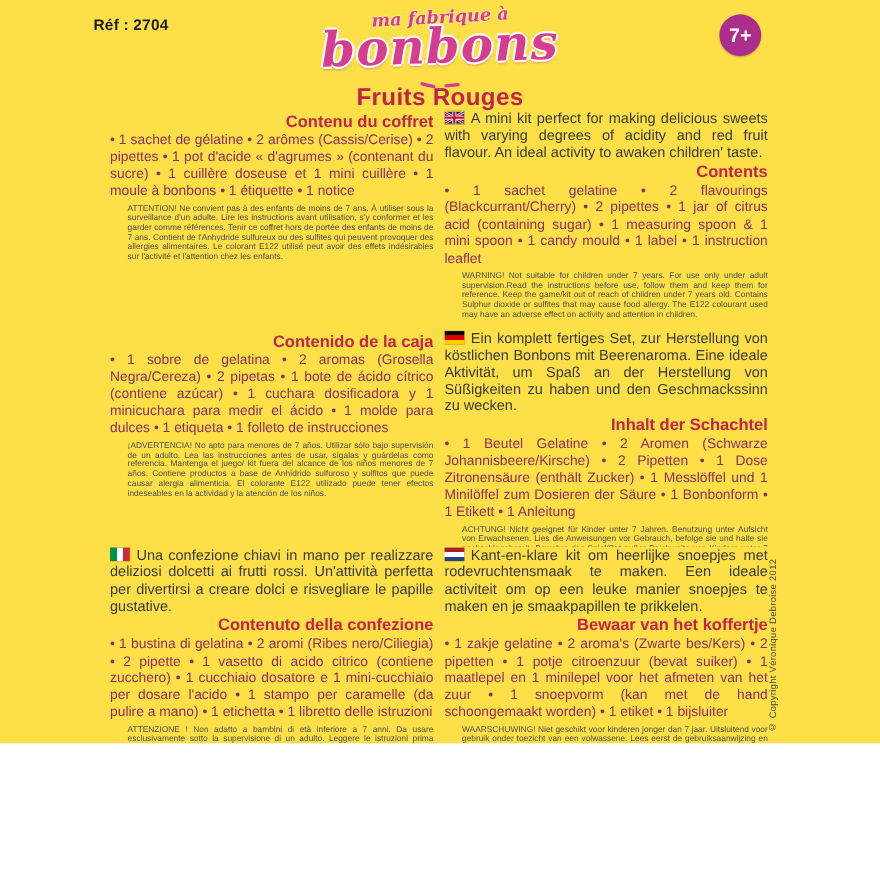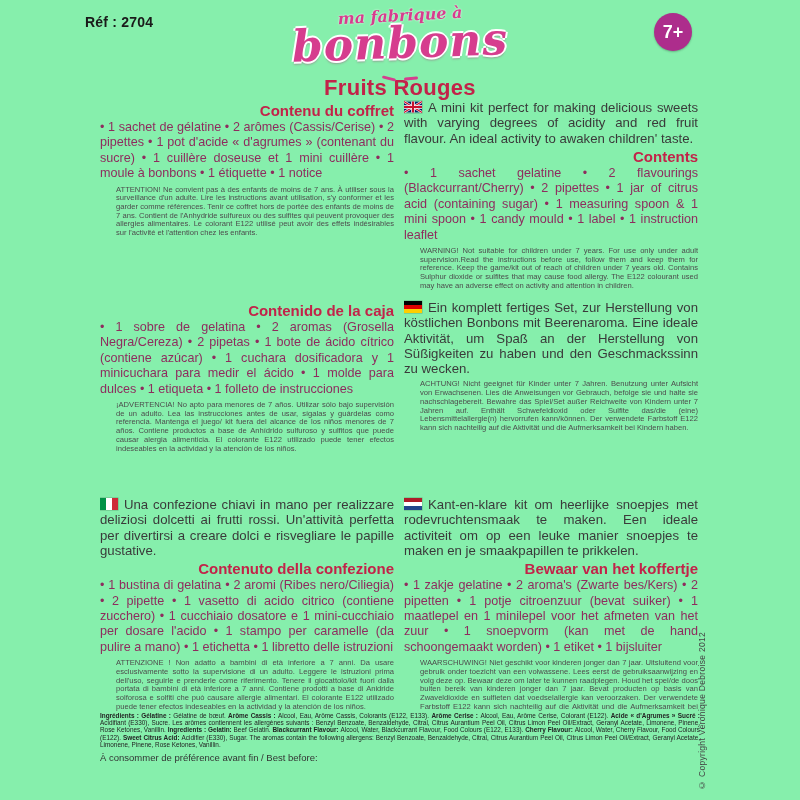--- a/index.html
+++ b/index.html
@@ -1,16 +1,16 @@
 <!DOCTYPE html>
 <html><head>
 <meta charset="utf-8">
 <style>
   html,body{margin:0;padding:0;background:#fff;}
-  #page{position:relative;width:800px;height:800px;background:#86efac;overflow:hidden;
+  #page{position:relative;width:800px;height:676px;background:#fde047;overflow:hidden;
         font-family:"Liberation Sans",sans-serif;color:#3a3a3a;}
 
   
   .ref{position:absolute;left:85px;top:14px;font-size:14px;font-weight:bold;color:#1a1a1a;letter-spacing:.2px;}
   .logo-wrap{position:absolute;left:0;right:0;top:6px;text-align:center;}
   .brand-top{display:block;font-family:"DejaVu Serif",serif;font-style:italic;font-weight:bold;
              font-size:16px;color:#d63d8e;transform:rotate(-3deg);margin-bottom:-4px;
              text-shadow:0 0 2px #fff;}
   .brand-main{display:block;font-family:"DejaVu Serif",serif;font-style:italic;font-weight:bold;
               font-size:44px;line-height:44px;color:#d63d8e;letter-spacing:1px;
@@ -94,20 +94,22 @@
     <div class="section">
       <p class="contents-title">Contenido de la caja</p>
       <p class="items">• 1 sobre de gelatina • 2 aromas (Grosella Negra/Cereza) • 2 pipetas • 1 bote de ácido cítrico (contiene azúcar) • 1 cuchara dosificadora y 1 minicuchara para medir el ácido • 1 molde para dulces • 1 etiqueta • 1 folleto de instrucciones</p>
       <p class="warning">¡ADVERTENCIA! No apto para menores de 7 años. Utilizar sólo bajo supervisión de un adulto. Lea las instrucciones antes de usar, sígalas y guárdelas como referencia. Mantenga el juego/ kit fuera del alcance de los niños menores de 7 años. Contiene productos a base de Anhídrido sulfuroso y sulfitos que puede causar alergia alimenticia. El colorante E122 utilizado puede tener efectos indeseables en la actividad y la atención de los niños.</p>
     </div>
 
     <div class="section">
       <p class="intro">
         <span class="flag flag-de"></span><span>Ein komplett fertiges Set, zur Herstellung von köstlichen Bonbons mit Beerenaroma. Eine ideale Aktivität, um Spaß an der Herstellung von Süßigkeiten zu haben und den Geschmackssinn zu wecken.</span>
       </p>
+      <p class="contents-title">Inhalt der Schachtel</p>
+      <p class="items">• 1 Beutel Gelatine • 2 Aromen (Schwarze Johannisbeere/Kirsche) • 2 Pipetten • 1 Dose Zitronensäure (enthält Zucker) • 1 Messlöffel und 1 Minilöffel zum Dosieren der Säure • 1 Bonbonform • 1 Etikett • 1 Anleitung</p>
       <p class="warning">ACHTUNG! Nicht geeignet für Kinder unter 7 Jahren. Benutzung unter Aufsicht von Erwachsenen. Lies die Anweisungen vor Gebrauch, befolge sie und halte sie nachschlagebereit. Bewahre das Spiel/Set außer Reichweite von Kindern unter 7 Jahren auf. Enthält Schwefeldioxid oder Sulfite das/die (eine) Lebensmittelallergie(n) hervorrufen kann/können. Der verwendete Farbstoff E122 kann sich nachteilig auf die Aktivität und die Aufmerksamkeit bei Kindern haben.</p>
     </div>
 
     <div class="section">
       <p class="intro">
         <span class="flag flag-it"></span><span>Una confezione chiavi in mano per realizzare deliziosi dolcetti ai frutti rossi. Un'attività perfetta per divertirsi a creare dolci e risvegliare le papille gustative.</span>
       </p>
       <p class="contents-title">Contenuto della confezione</p>
       <p class="items">• 1 bustina di gelatina • 2 aromi (Ribes nero/Ciliegia) • 2 pipette • 1 vasetto di acido citrico (contiene zucchero) • 1 cucchiaio dosatore e 1 mini-cucchiaio per dosare l'acido • 1 stampo per caramelle (da pulire a mano) • 1 etichetta • 1 libretto delle istruzioni</p>
       <p class="warning">ATTENZIONE ! Non adatto a bambini di età inferiore a 7 anni. Da usare esclusivamente sotto la supervisione di un adulto. Leggere le istruzioni prima dell'uso, seguirle e prenderle come riferimento. Tenere il giocattolo/kit fuori dalla portata di bambini di età inferiore a 7 anni. Contiene prodotti a base di Anidride solforosa e solfiti che può causare allergie alimentari. El colorante E122 utilizado puede tener efectos indeseables en la actividad y la atención de los niños.</p>

